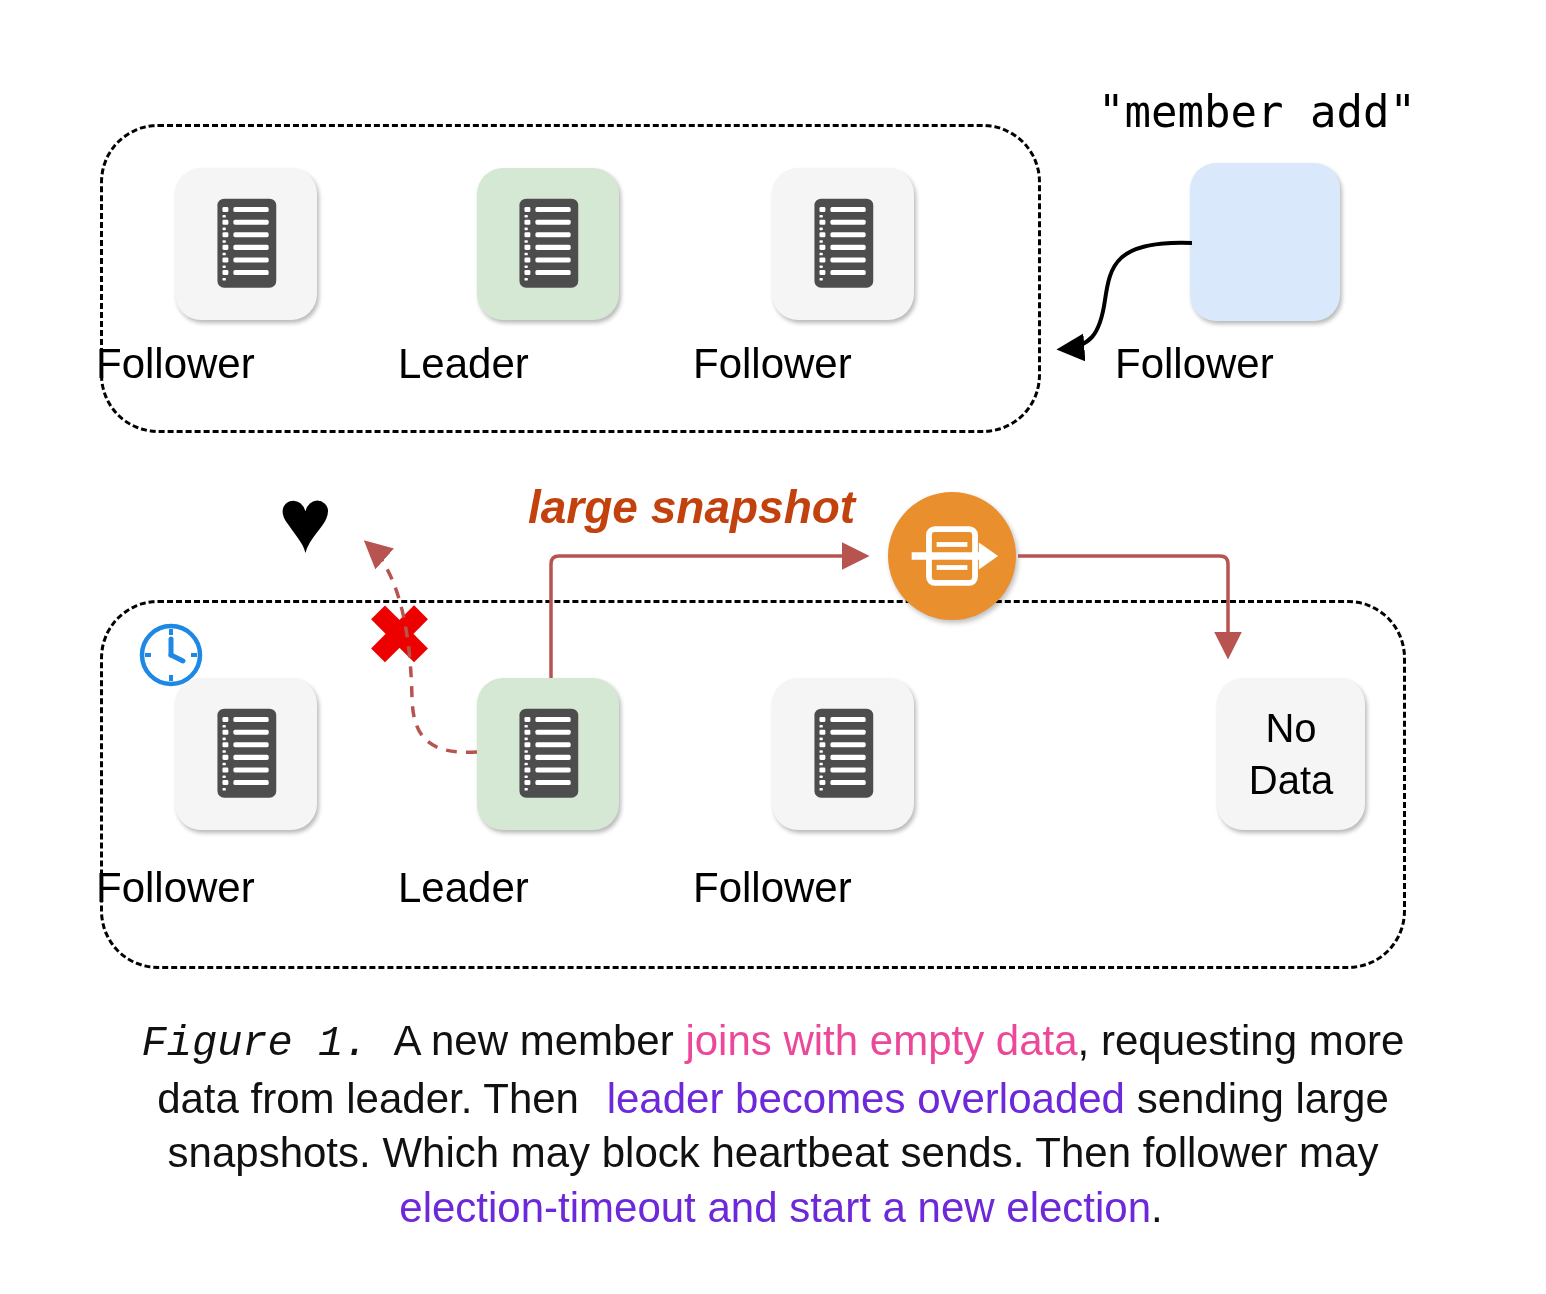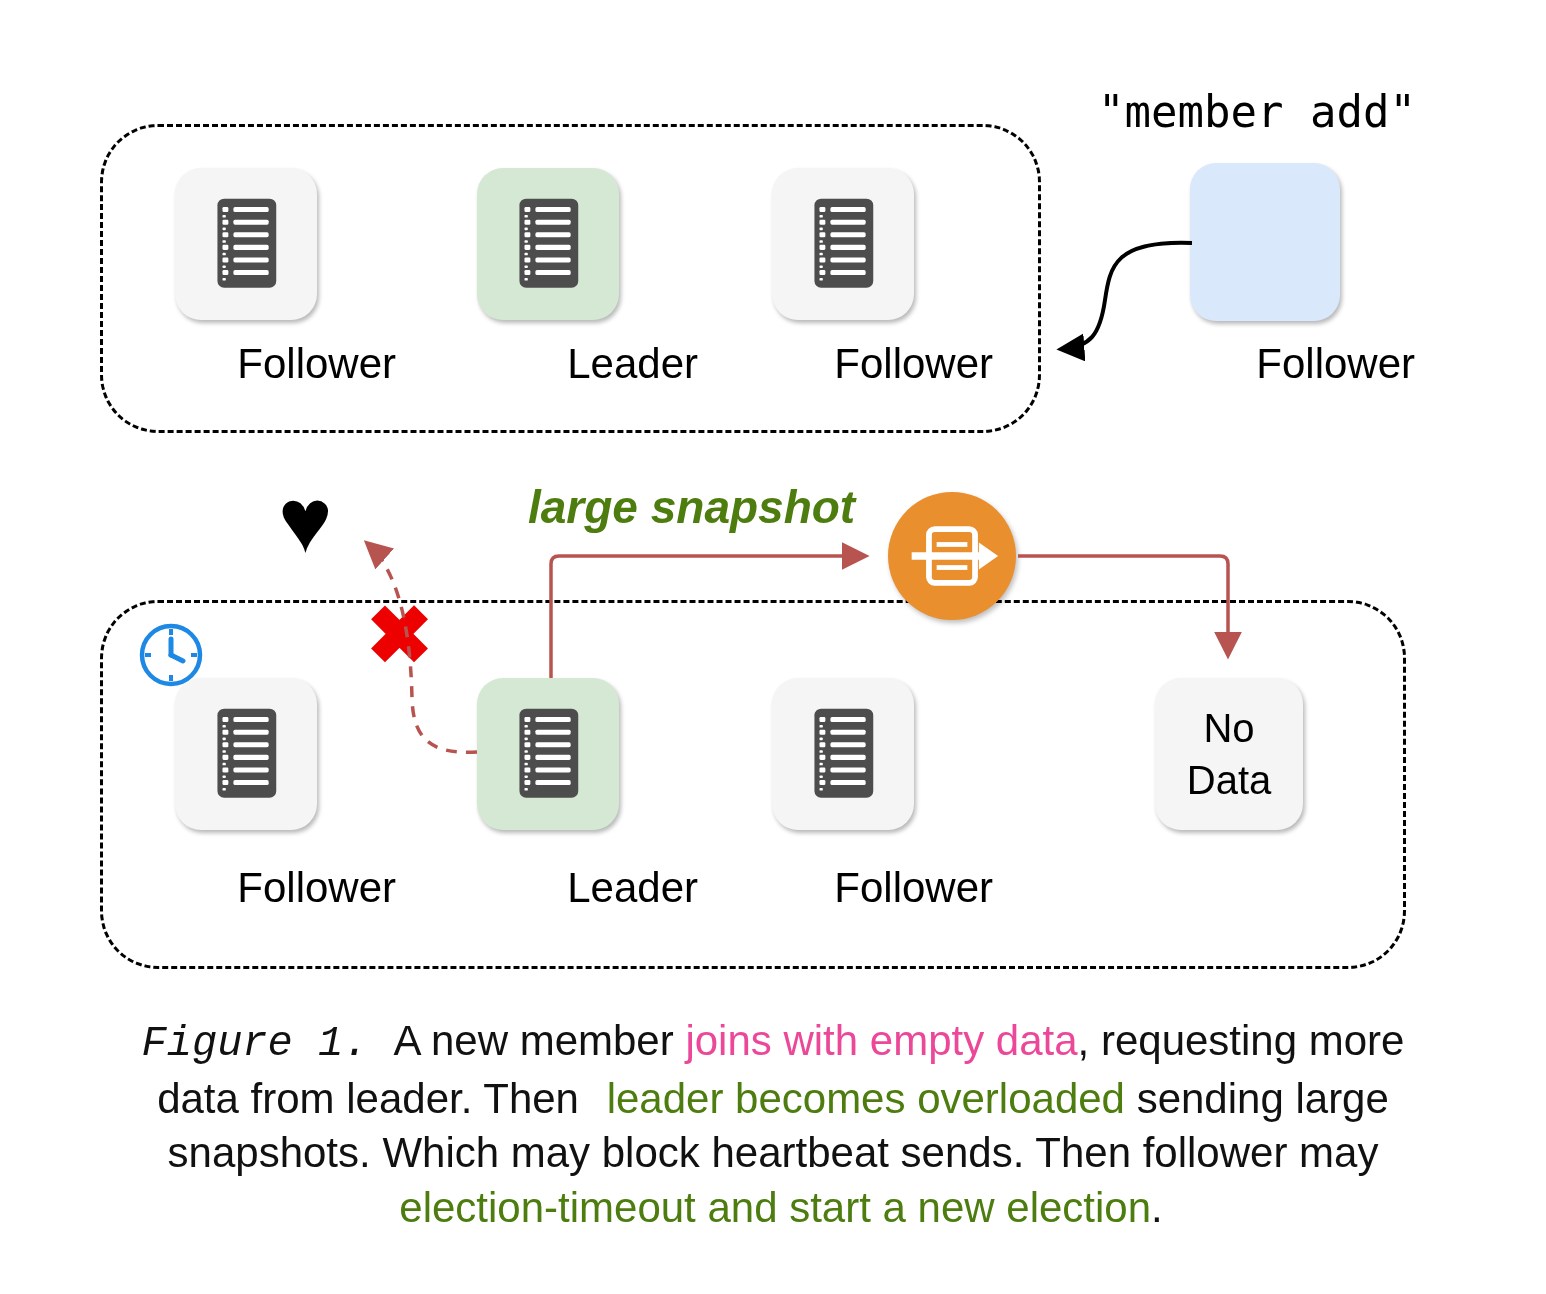--- a/index.html
+++ b/index.html
@@ -23,34 +23,34 @@
     background:#f5f5f5;
     box-shadow:2px 3px 4px rgba(0,0,0,0.28);
     display:flex;align-items:center;justify-content:center;
   }
   .node-box.leader{background:#d5e8d4;}
   .node-box.newmember{background:#dae8fc;}
   .node-box svg{width:84px;height:96px;}
   .node-label{
     position:absolute;
     width:300px;
-    text-align:right;
+    text-align:left;
     font-size:42px;
     color:#000;
   }
   .command-text{
     position:absolute;
     font-family:"DejaVu Sans Mono", monospace;
     font-size:44px;
     color:#000;
     white-space:nowrap;
   }
   .nodata-box{
     position:absolute;
-    left:1155px;top:678px;
+    left:1217px;top:678px;
     width:148px;height:152px;
     border-radius:26px;
     background:#f5f5f5;
     box-shadow:2px 3px 4px rgba(0,0,0,0.28);
     display:flex;align-items:center;justify-content:center;
     text-align:center;
     font-size:40px;color:#000;
     line-height:1.3;
     padding:0 26px;box-sizing:border-box;
   }
@@ -66,21 +66,21 @@
     font-size:80px;line-height:1;
     font-weight:bold;
     color:#ec0000;
   }
   .snapshot-label{
     position:absolute;
     left:528px;top:480px;
     font-size:46px;
     font-weight:bold;
     font-style:italic;
-    color:#4d7c0f;
+    color:#c2410c;
     white-space:nowrap;
   }
   .orange-circle{
     position:absolute;
     left:888px;top:492px;
     width:128px;height:128px;
     border-radius:50%;
     background:#ea8f2e;
     box-shadow:2px 3px 5px rgba(0,0,0,0.25);
     display:flex;align-items:center;justify-content:center;
@@ -100,21 +100,21 @@
     position:absolute;
     left:103px;top:1014px;
     width:1340px;
     text-align:center;
     font-size:42px;
     line-height:1.3;
     color:#111;
   }
   .seg-italic{font-style:italic;font-family:Liberation Mono, monospace;}
   .seg-blue{color:#ec4899;}
-  .seg-red{color:#4d7c0f;margin-left:16px;}
+  .seg-red{color:#6d28d9;margin-left:16px;}
   .bold{font-weight:bold;}
   .hidden-defs{position:absolute;width:0;height:0;overflow:hidden;}
 </style>
 </head>
 <body>
 
 <svg class="hidden-defs" aria-hidden="true">
   <defs>
     <symbol id="log-icon" viewBox="0 0 100 112">
       <rect x="16" y="2" width="70" height="106" rx="8" fill="#4d4d4d"></rect>

